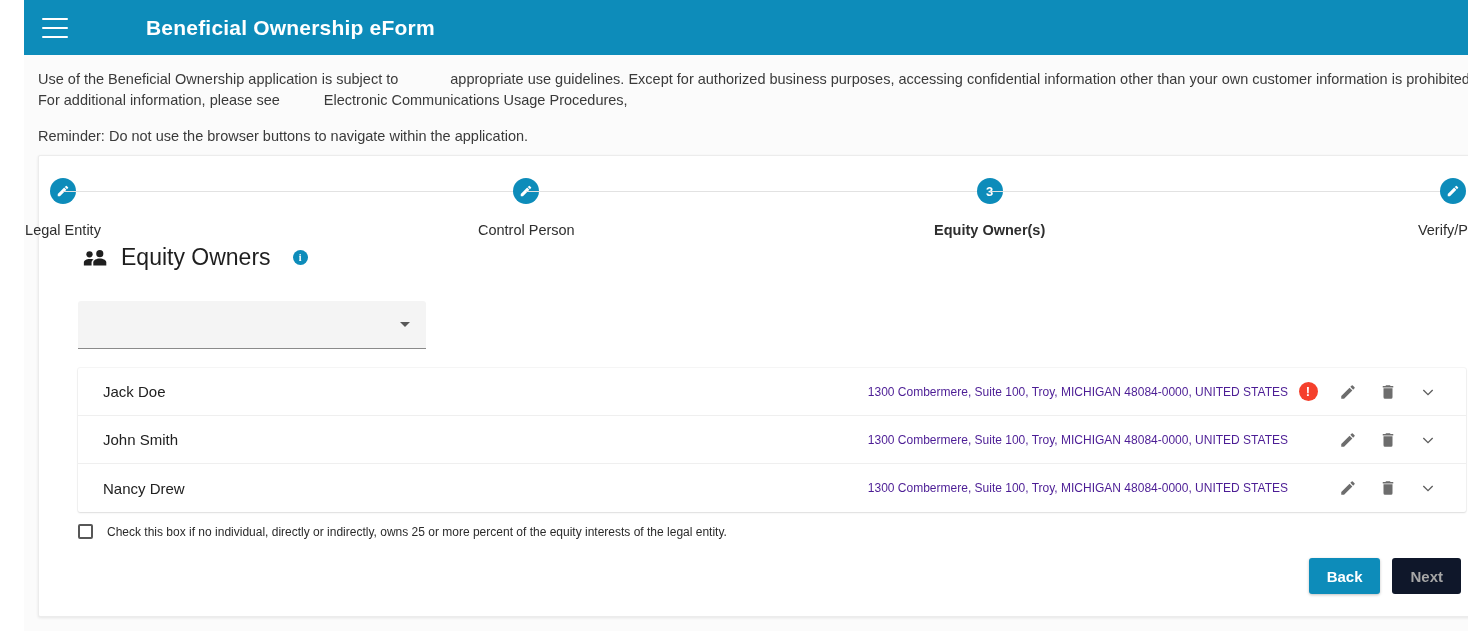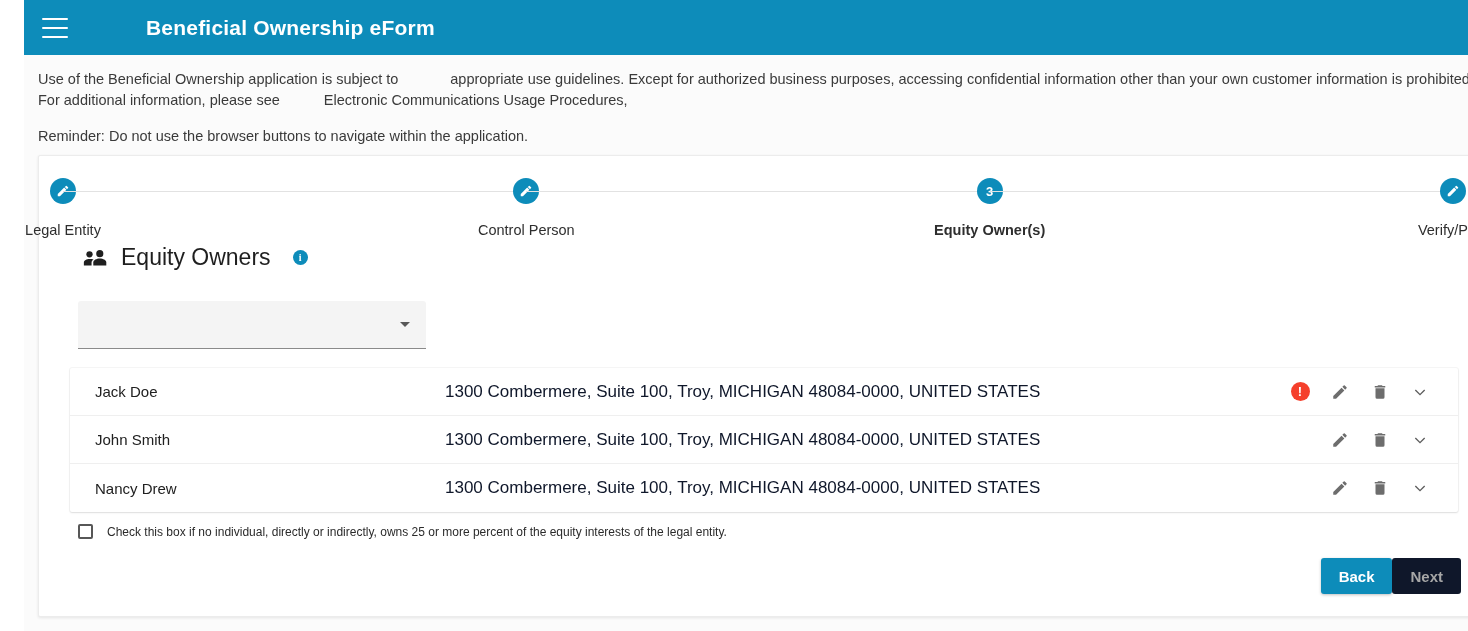--- a/index.html
+++ b/index.html
@@ -70,51 +70,51 @@
   .select-label { font-size: 11.5px; color: #666; line-height: 15px; }
   .select-value { font-size: 15px; color: #1f1f1f; margin-top: 4px; }
   .select-arrow {
     position: absolute; right: 16px; top: 21px; width: 0; height: 0;
     border-left: 5px solid transparent; border-right: 5px solid transparent;
     border-top: 5px solid #585858;
   }
 
   
   .owners {
-    position: absolute; left: 31px; top: 212px; width: 1388px;
+    position: absolute; left: 39px; top: 212px; width: 1388px;
     background: #fff; border-radius: 2px;
     box-shadow: 0 1px 2px rgba(0,0,0,.10), 0 0 0 1px rgba(0,0,0,.035);
   }
   .owner-row {
     display: flex; align-items: center; height: 48px; padding: 0 18px 0 25px;
     border-bottom: 1px solid #efefef; cursor: pointer;
   }
   .owner-row:last-child { border-bottom: none; }
   .owner-name { font-size: 15px; color: #212121; width: 350px; flex: 0 0 350px; }
-  .owner-addr { font-size: 17px; color: #0f172a; flex: 1 1 auto; }
+  .owner-addr { font-size: 12px; color: #4c1d95; flex: 1 1 auto; text-align: right; }
   .owner-actions { display: flex; align-items: center; gap: 0px; }
   .act { width: 40px; display: flex; align-items: center; justify-content: center; cursor: pointer; }
   .err-badge {
     width: 19px; height: 19px; border-radius: 50%; background: #f5402c; color: #fff;
     font-size: 13px; font-weight: bold; display: flex; align-items: center;
     justify-content: center; line-height: 1; cursor: pointer;
   }
   .icon-svg { width: 18px; height: 18px; display: block; fill: #6d6d6d; }
   .chev-svg { width: 16px; height: 16px; display: block; stroke: #5d5d5d; fill: none; stroke-width: 2; }
 
   
   .checkrow { position: absolute; left: 39px; top: 368px; display: flex; align-items: center; }
   .checkbox {
     width: 15px; height: 15px; border: 2px solid #575757; border-radius: 2px;
     margin-right: 14px; cursor: pointer; background: #fff;
   }
   .checklabel { font-size: 12px; color: #2b2b2b; }
 
   
-  .footer { position: absolute; right: 16px; top: 402px; display: flex; }
+  .footer { position: absolute; right: 16px; top: 402px; display: flex; gap: 12px; }
   .btn {
     min-width: 68px; height: 36px; border: none; border-radius: 3px; font-size: 15px;
     font-weight: bold; padding: 0 18px; cursor: pointer; font-family: "Liberation Sans", sans-serif;
   }
   .btn-primary { background: #0d8cba; color: #fff; box-shadow: 0 1px 3px rgba(0,0,0,.25); }
   .btn-disabled { background: #0f172a; color: #a6a6a6; cursor: default; }
 </style>
 </head>
 <body>
 

